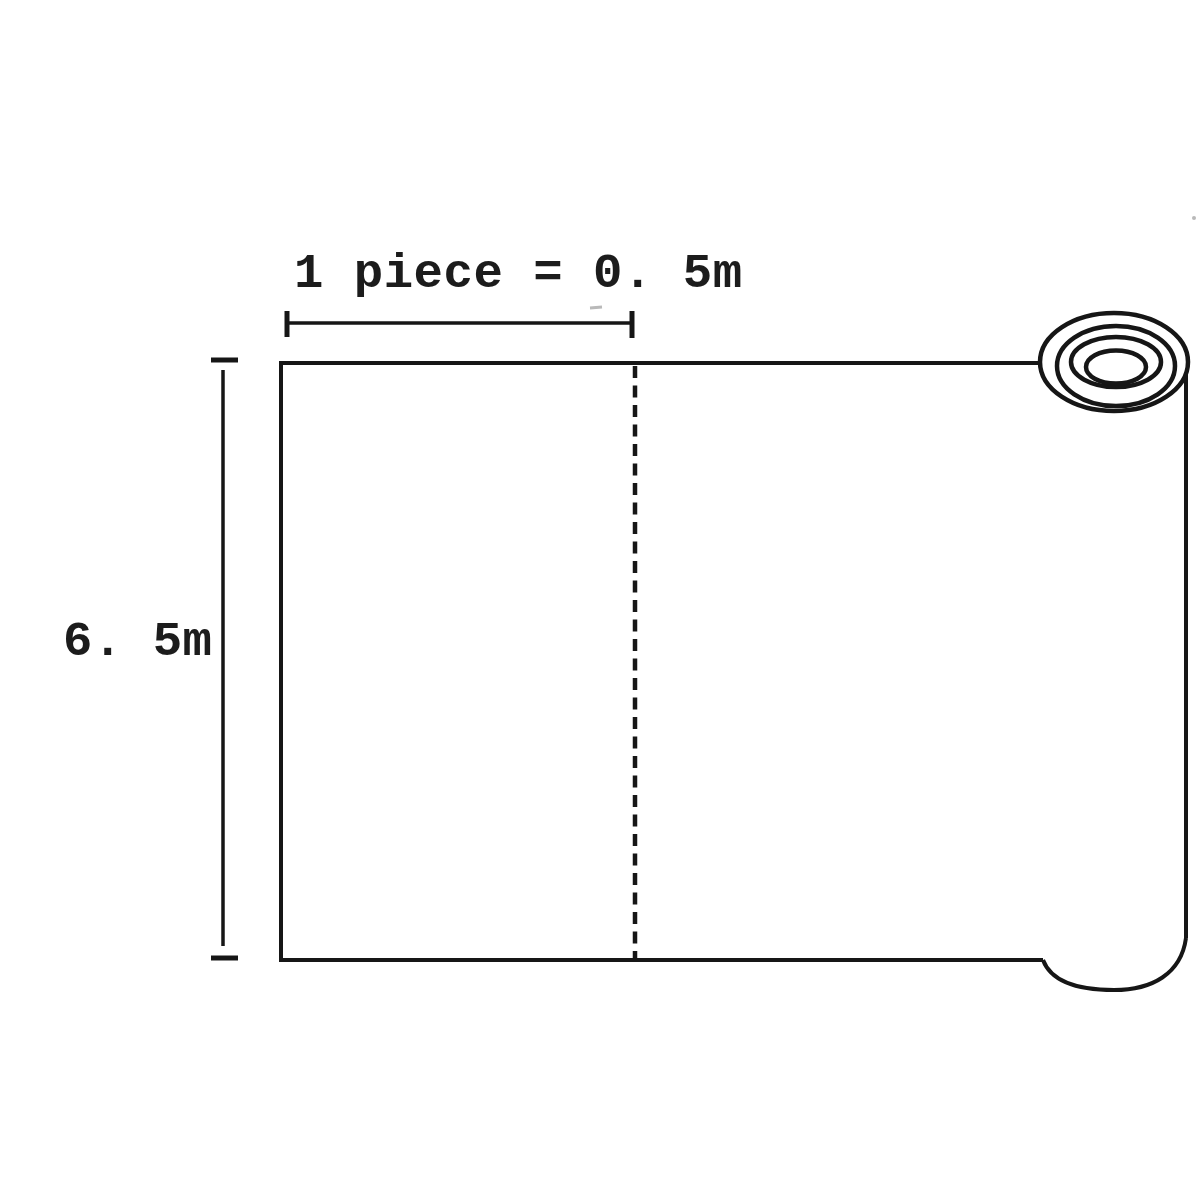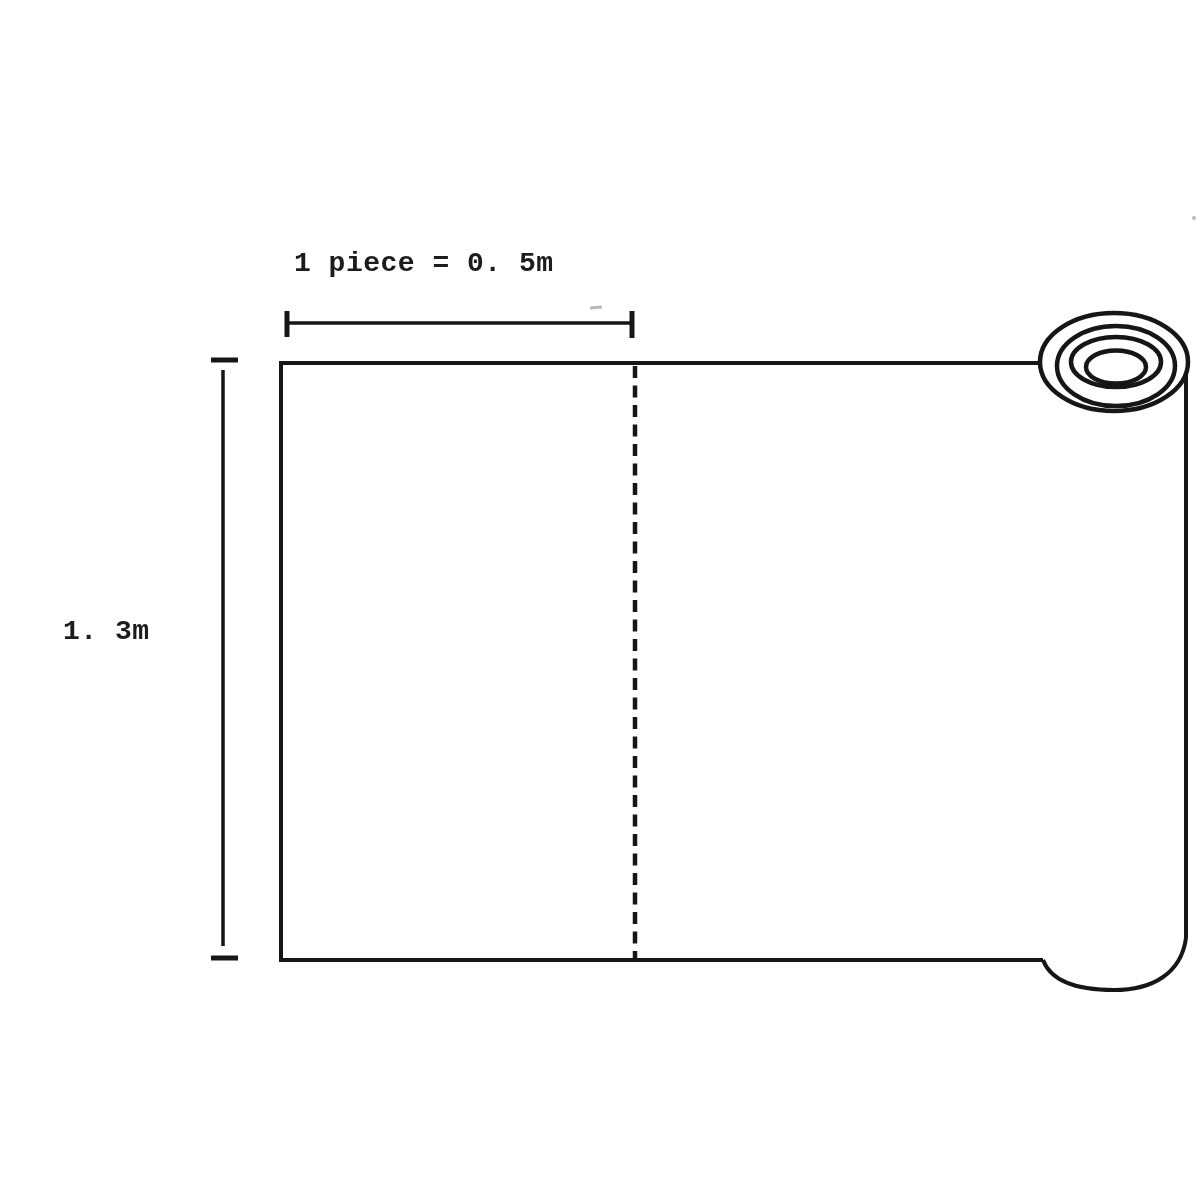--- a/index.html
+++ b/index.html
@@ -18,21 +18,21 @@
   .diagram-svg {
     position: absolute;
     left: 0;
     top: 0;
     width: 1200px;
     height: 1200px;
   }
   .label {
     position: absolute;
     line-height: 1;
-    font-size: 28px;
+    font-size: 49px;
     font-weight: bold;
     letter-spacing: 0.5px;
     white-space: pre;
     color: #1c1c1c;
   }
   .label-top-dimension  { left: 294px; top: 250px; }
   .label-left-dimension { left: 63px;  top: 618px; }
   .label-piece          { left: 290px; top: 616px; }
   .label-caption        { left: 212px; top: 1012px; font-size: 39px; font-weight: normal; letter-spacing: 1px; }
 </style>
@@ -75,17 +75,17 @@
 
       <g stroke="#b9b9b9">
         <line x1="590" y1="308" x2="602" y2="307" stroke-width="3"></line>
         <circle cx="1194" cy="218" r="2" fill="#b9b9b9" stroke="none"></circle>
       </g>
     </g>
   </svg>
 
   <div class="label label-top-dimension">1 piece = 0. 5m</div>
 
-  <div class="label label-left-dimension">1. 3m</div>
+  <div class="label label-left-dimension">6. 5m</div>
 
 
 
 </div>
 
 </body></html>

